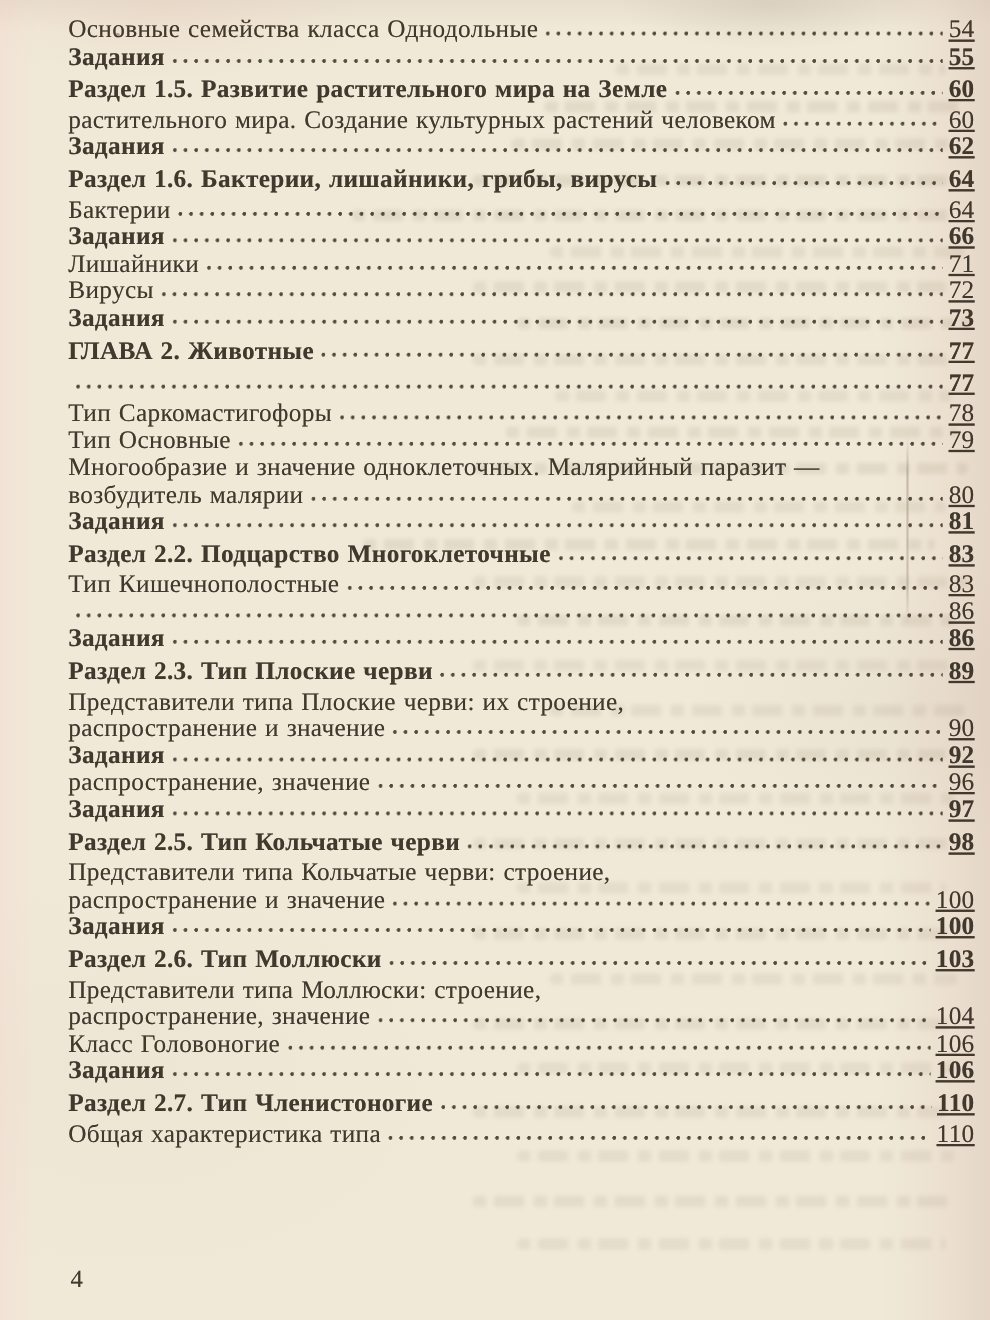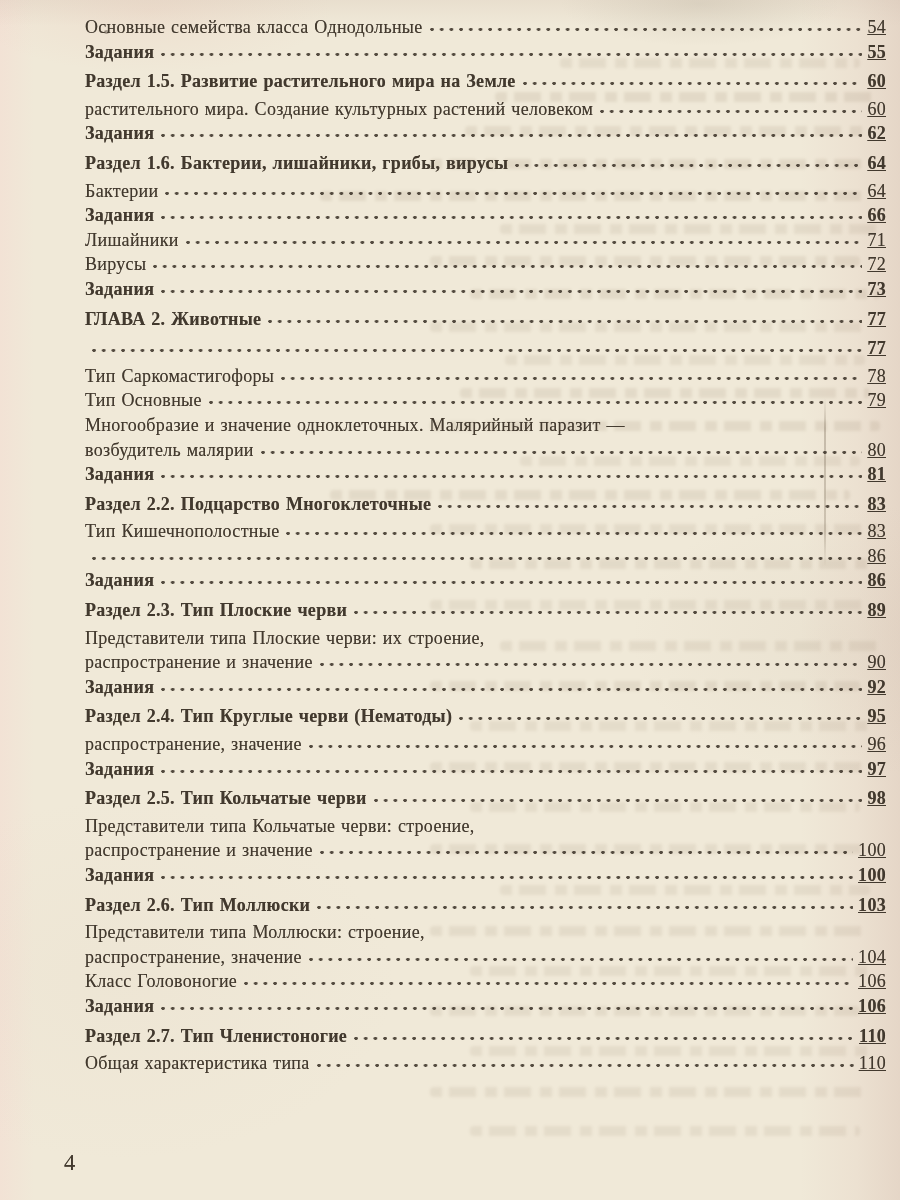--- a/index.html
+++ b/index.html
@@ -19,25 +19,24 @@
       radial-gradient(ellipse 200px 60px at 700px 4px,  rgba(150,140,122,.18), transparent 70%),
       radial-gradient(ellipse 300px 200px at 840px 640px, rgba(180,160,140,.10), transparent 70%),
       radial-gradient(ellipse 400px 260px at 120px 980px, rgba(210,190,170,.08), transparent 70%);
   }
   .toc {
     position: absolute; left: 62px; right: 14px; top: 15px;
     color: #42392e;
   }
   .row {
     display: flex; align-items: baseline;
-    font-size: 18px; line-height: 24.6px;
+    font-size: 23px; line-height: 24.6px;
     letter-spacing: .3px; word-spacing: 1px;
     text-shadow: 0 0 .5px rgba(66,57,46,.55);
     white-space: nowrap;
-    margin-left: 23px;
   }
   .row.bold { font-weight: bold; }
   .row.section { margin-top: 5px; margin-bottom: 3px; }
   .txt { flex: 0 0 auto; }
   .leader {
     flex: 1 1 auto; min-width: 18px;
     height: 7px; margin: 0 5px 0 7px;
     background-image: radial-gradient(circle at 2px 3.4px, rgba(66,57,46,.9) 1.5px, rgba(66,57,46,0) 1.95px);
     background-size: 9.7px 7px;
     background-repeat: repeat-x;
@@ -224,25 +223,20 @@
     <div class="row">
       <span class="txt">распространение и значение</span>
       <span class="leader"></span>
       <span class="pg">90</span>
     </div>
     <div class="row bold">
       <span class="txt">Задания</span>
       <span class="leader"></span>
       <span class="pg">92</span>
     </div>
-    <div class="row bold section">
-      <span class="txt">Раздел 2.4. Тип Круглые черви (Нематоды)</span>
-      <span class="leader"></span>
-      <span class="pg">95</span>
-    </div>
     <div class="row">
       <span class="txt">распространение, значение</span>
       <span class="leader"></span>
       <span class="pg">96</span>
     </div>
     <div class="row bold">
       <span class="txt">Задания</span>
       <span class="leader"></span>
       <span class="pg">97</span>
     </div>

